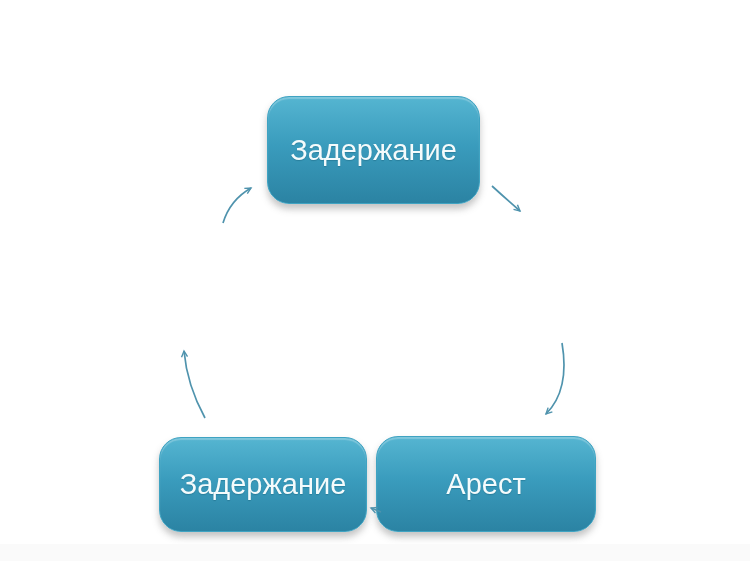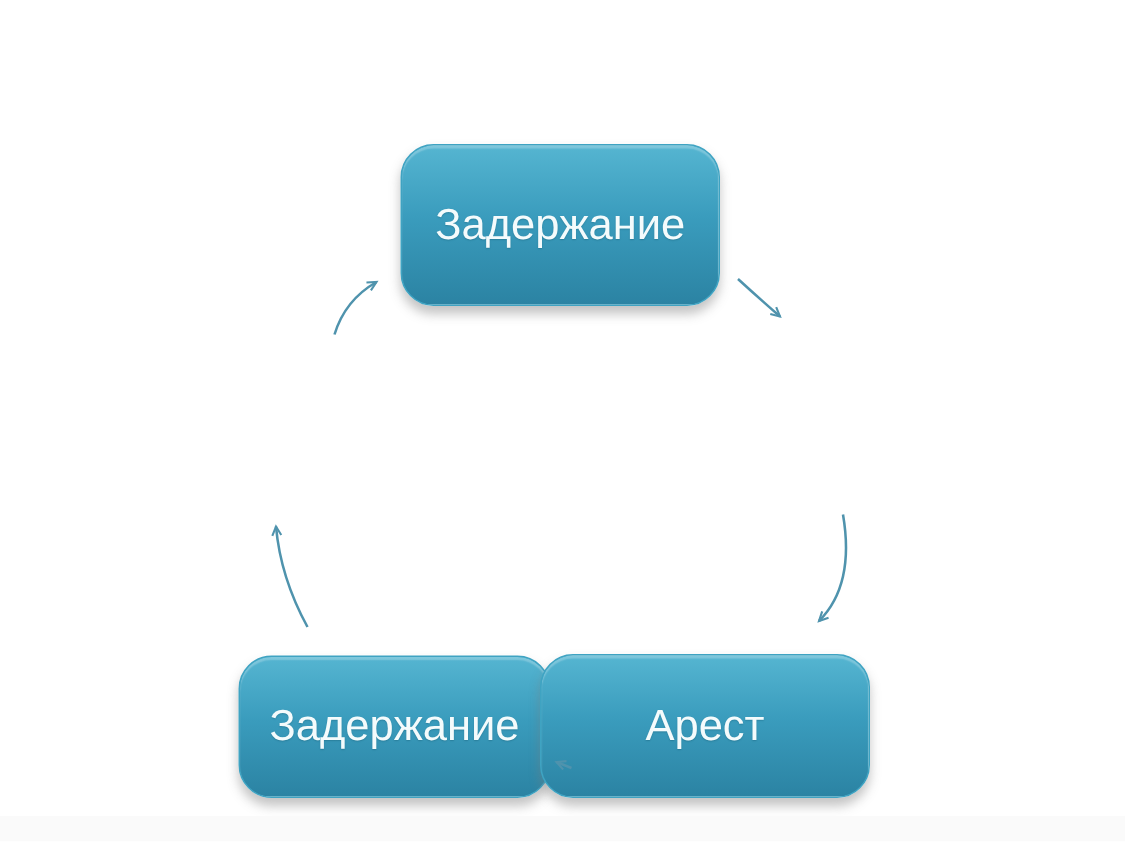--- a/index.html
+++ b/index.html
@@ -44,21 +44,21 @@
     color:#f4fbfc;
     font-size:29px;
     font-weight:400;
     white-space:nowrap;
     text-shadow:0 1px 1px rgba(0,60,80,0.25);
   }
   .node-zaderzhanie{left:267px;top:96px;width:213px;height:108px;}
   .node-obvinenie{left:81px;top:227px;width:225px;height:94px;}
   .node-obysk{left:440px;top:227px;width:225px;height:94px;}
   .node-izoblichenie{left:159px;top:437px;width:208px;height:95px;}
-  .node-arest{left:360px;top:436px;width:220px;height:96px;}
+  .node-arest{left:376px;top:436px;width:220px;height:96px;}
 
   .arrow-layer{position:absolute;left:0;top:0;width:750px;height:561px;pointer-events:none;}
 
   .footer-strip{
     position:absolute;left:0;bottom:0;width:750px;height:17px;
     background:#fafafa;
   }
 </style>
 </head>
 <body>

